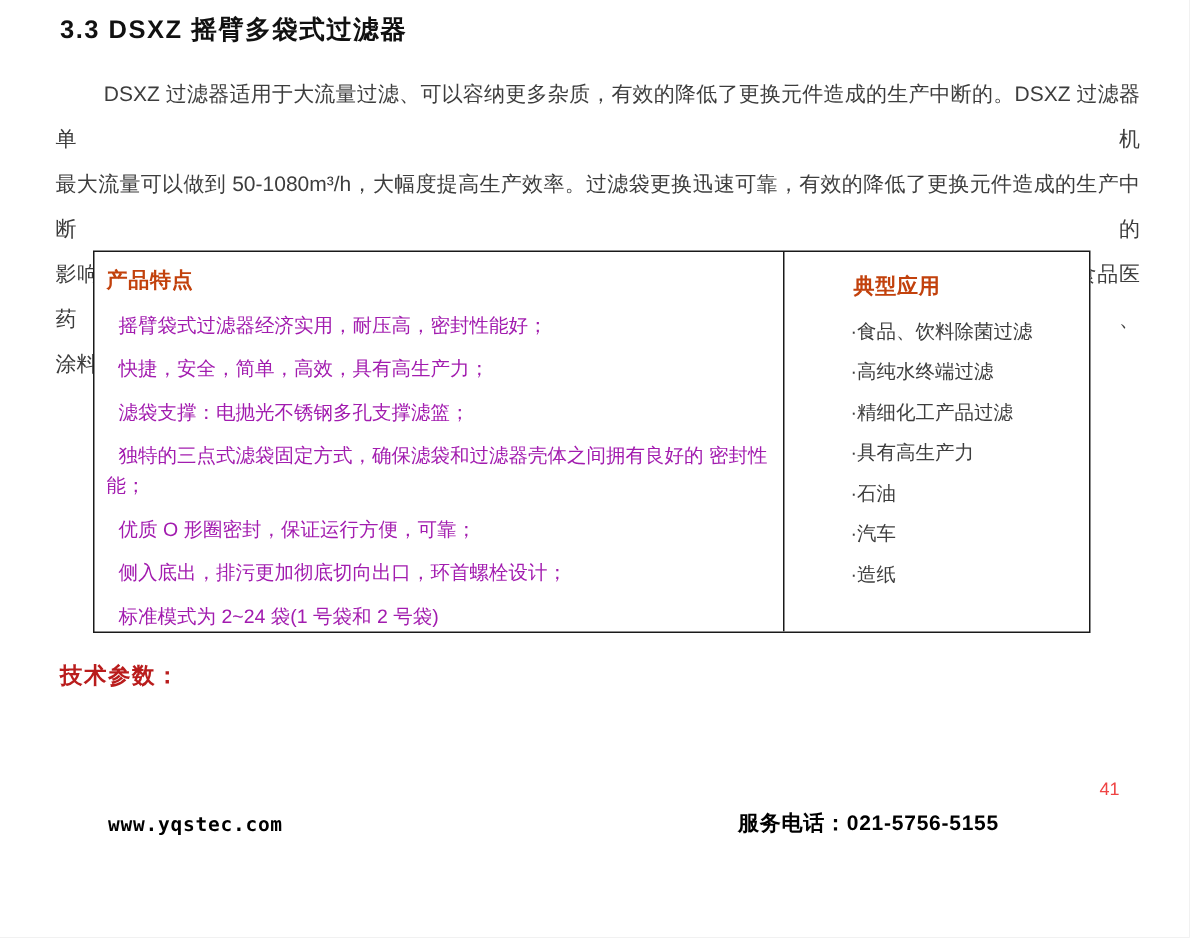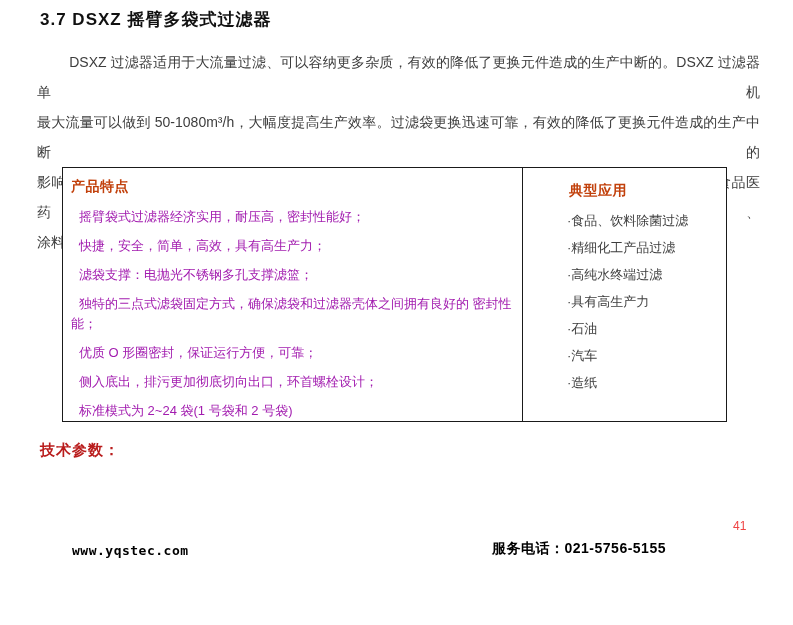--- a/index.html
+++ b/index.html
@@ -113,21 +113,21 @@
     font-weight: bold;
     color: #000000;
     letter-spacing: 0.5px;
   }
 </style>
 </head>
 <body>
 
 <div class="page">
 
-  <h1 class="page-title">3.7 DSXZ 摇臂多袋式过滤器</h1>
+  <h1 class="page-title">3.3 DSXZ 摇臂多袋式过滤器</h1>
 
   <div class="intro">
     <div class="line first">DSXZ 过滤器适用于大流量过滤、可以容纳更多杂质，有效的降低了更换元件造成的生产中断的。DSXZ 过滤器单机</div>
     <div class="line">最大流量可以做到 50-1080m³/h，大幅度提高生产效率。过滤袋更换迅速可靠，有效的降低了更换元件造成的生产中断的</div>
     <div class="line">影响，日常维护便捷。适用高流量，频繁更换滤袋的工况。汽车工业、铜箔、电子工业、精细化工、造纸、食品医药、</div>
     <div class="line last">涂料、石化等，适用性广泛，各种含微量杂质的液体，去除各种大小的颗粒杂质，净化液体，保护关键设备。</div>
   </div>
 
   <div class="fa-table">
     <div class="col-features">
@@ -136,22 +136,22 @@
       <div class="feature-item">快捷，安全，简单，高效，具有高生产力；</div>
       <div class="feature-item">滤袋支撑：电抛光不锈钢多孔支撑滤篮；</div>
       <div class="feature-item">独特的三点式滤袋固定方式，确保滤袋和过滤器壳体之间拥有良好的 密封性能；</div>
       <div class="feature-item">优质 O 形圈密封，保证运行方便，可靠；</div>
       <div class="feature-item">侧入底出，排污更加彻底切向出口，环首螺栓设计；</div>
       <div class="feature-item">标准模式为 2~24 袋(1 号袋和 2 号袋)</div>
     </div>
     <div class="col-apps">
       <div class="col-header">典型应用</div>
       <div class="app-item">·食品、饮料除菌过滤</div>
+      <div class="app-item">·高纯水终端过滤</div>
       <div class="app-item">·精细化工产品过滤</div>
-      <div class="app-item">·高纯水终端过滤</div>
       <div class="app-item">·具有高生产力</div>
       <div class="app-item">·石油</div>
       <div class="app-item">·汽车</div>
       <div class="app-item">·造纸</div>
     </div>
   </div>
 
   <div class="tech-params">技术参数：</div>
 
   <div class="page-number">41</div>

